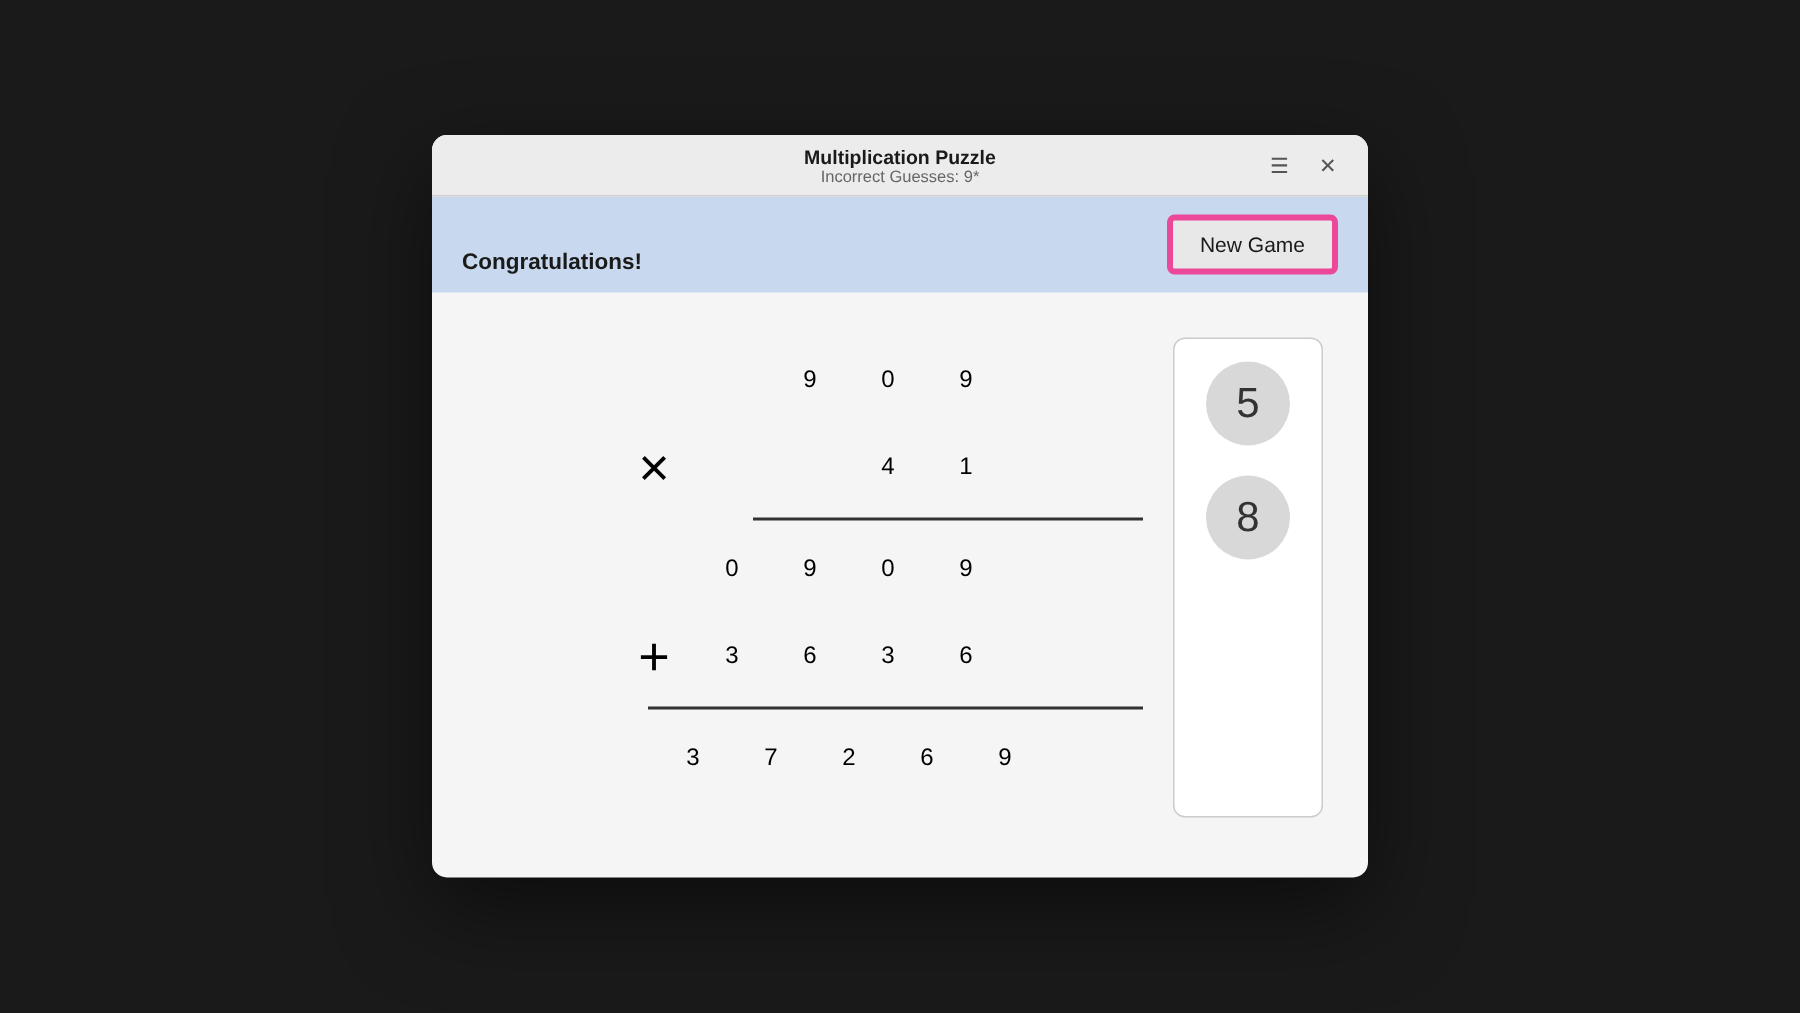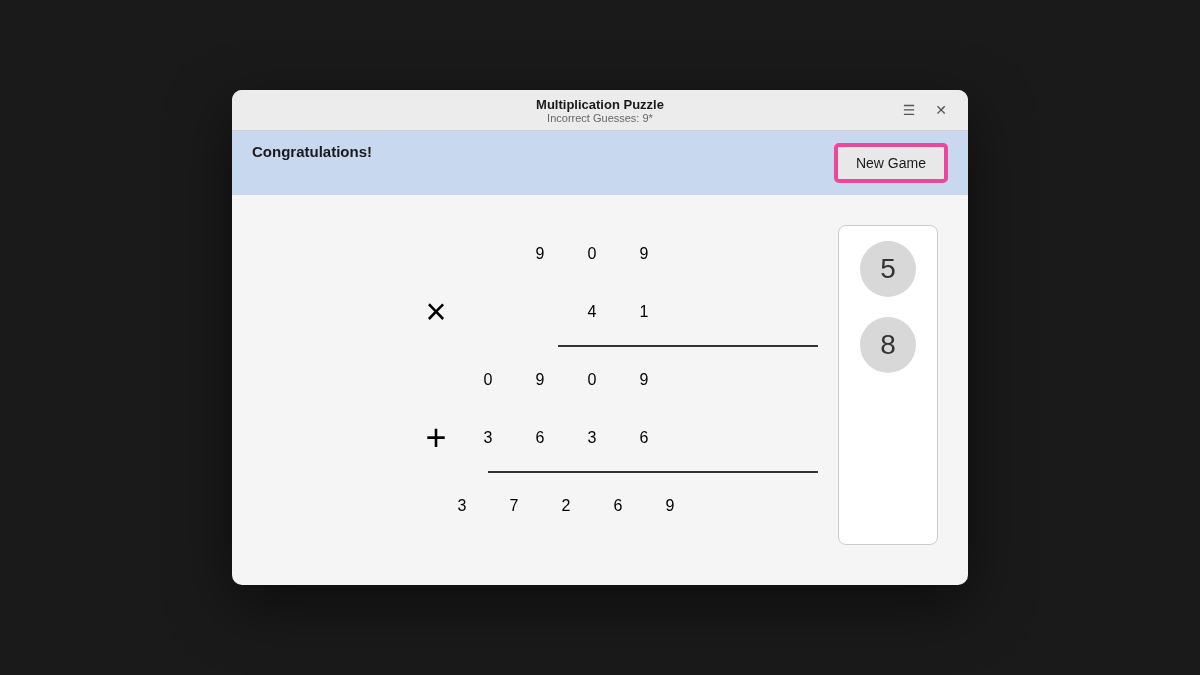--- a/index.html
+++ b/index.html
@@ -12,21 +12,21 @@
       width: 1200px;
       height: 675px;
       background: #1a1a1a;
       display: flex;
       align-items: center;
       justify-content: center;
       font-family: -apple-system, BlinkMacSystemFont, 'Segoe UI', sans-serif;
     }
 
     .window {
-      width: 736px;
+      width: 624px;
       background: #f5f5f5;
       border-radius: 10px;
       box-shadow: 0 20px 60px rgba(0,0,0,0.5);
       overflow: hidden;
     }
 
     .title-bar {
       background: #ececec;
       border-bottom: 1px solid #d0d0d0;
       padding: 10px 16px;
@@ -67,21 +67,21 @@
       color: #555;
       font-size: 14px;
       padding: 2px 5px;
       border-radius: 3px;
     }
 
     .toolbar {
       background: #c8d8ee;
       padding: 12px 20px;
       display: flex;
-      align-items: flex-start;
+      align-items: flex-end;
       justify-content: space-between;
     }
 
     .toolbar-message {
       font-size: 15px;
       font-weight: 700;
       color: #1a1a1a;
     }
 
     .new-game-btn {

